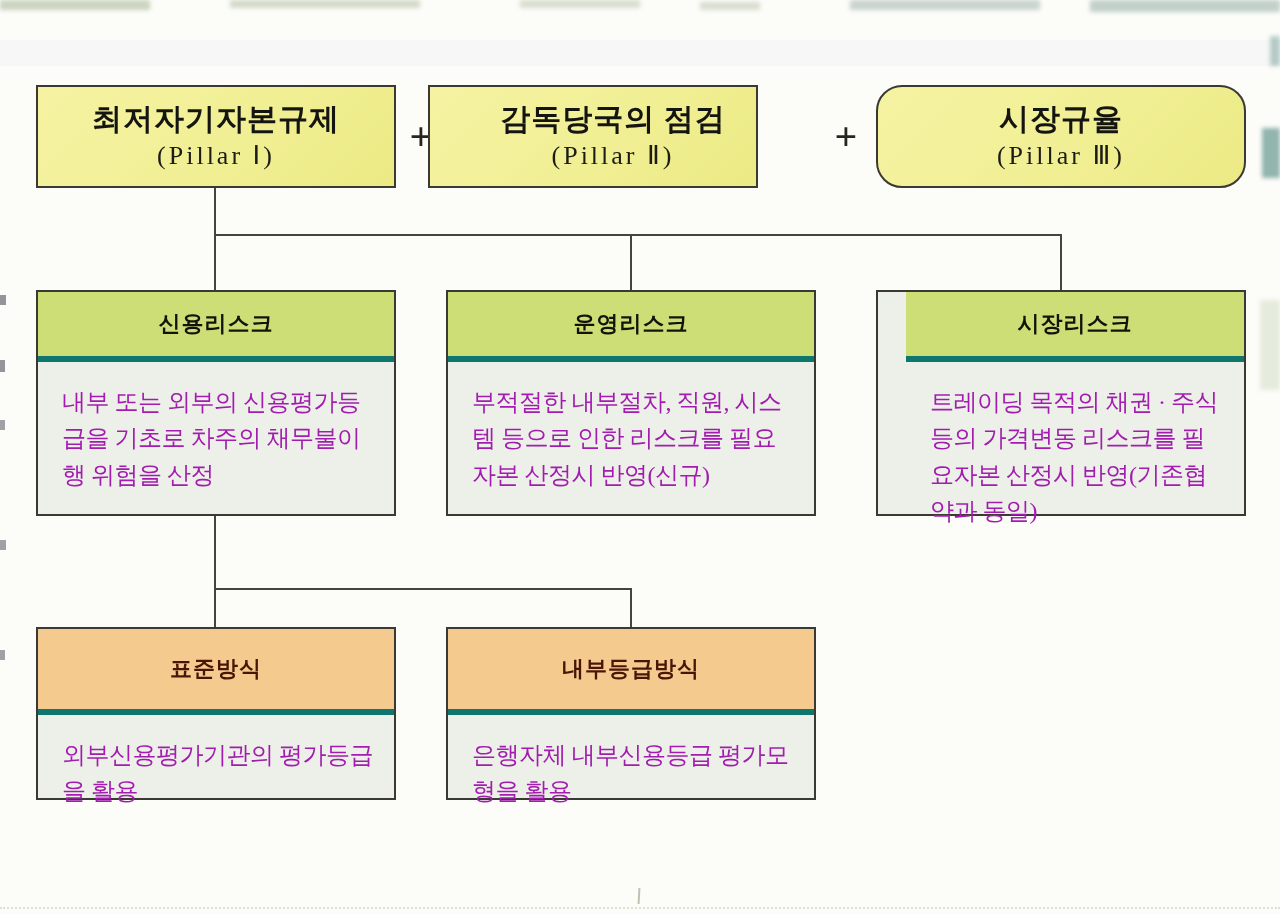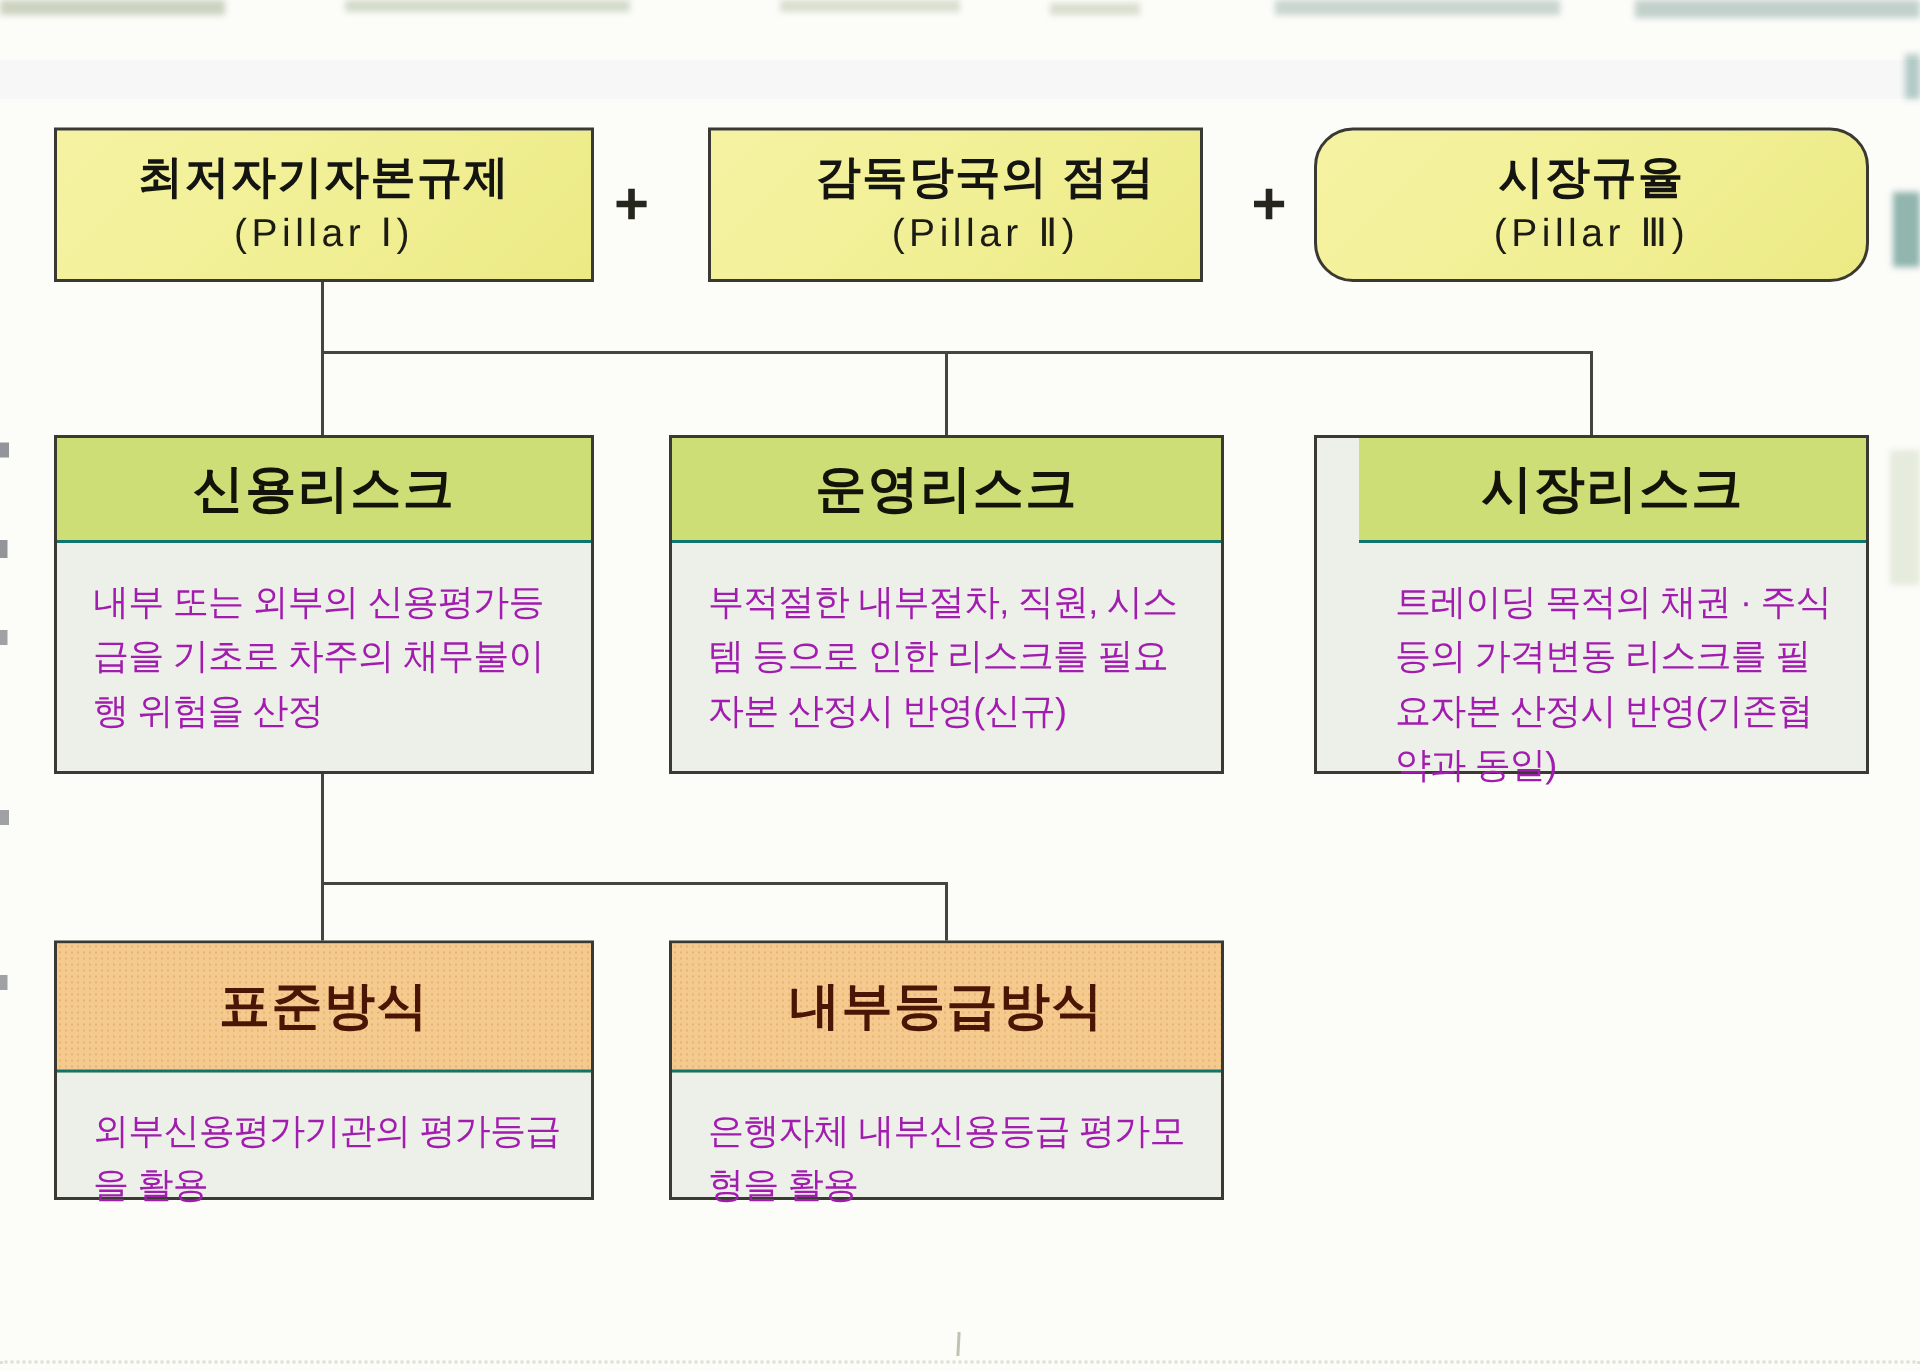--- a/index.html
+++ b/index.html
@@ -1,41 +1,41 @@
 <!DOCTYPE html>
 <html><head>
 <meta charset="utf-8">
 <style>
   html,body{margin:0;padding:0;background:#d9d9d9;}
   .canvas{
     position:relative;width:1280px;height:914px;overflow:hidden;
     background:#fcfcf9;
-    font-family:Liberation Sans, sans-serif;
+    font-family:Liberation Serif, serif;
     color:#141410;
   }
   
   .box{position:absolute;box-sizing:border-box;border:2px solid #3a3a32;}
   .pillar{
     top:85px;height:103px;
     background:linear-gradient(135deg,#f5f3a2 0%,#f1ef94 55%,#ebea84 100%);
     display:flex;flex-direction:column;align-items:center;justify-content:center;
   }
   .pillar-title{font-size:30px;font-weight:bold;letter-spacing:1px;line-height:1.15;}
   .pillar-subtitle{font-size:26px;letter-spacing:3px;margin-top:3px;color:#1c1c14;}
   .plus{
     position:absolute;top:85px;height:103px;display:flex;align-items:center;justify-content:center;
     font-size:40px;color:#26261f;font-weight:bold;
   }
   .panelbox{background:#edf0e8;display:flex;flex-direction:column;}
   .risk{top:290px;height:226px;}
   .approach{top:627px;height:173px;}
   .box-head{
-    box-sizing:border-box;border-bottom:2px solid #0f766e;
+    box-sizing:border-box;border-bottom:6px solid #0f766e;
     display:flex;align-items:center;justify-content:center;
-    font-size:34px;font-weight:bold;letter-spacing:1px;flex:0 0 auto;
+    font-size:22px;font-weight:bold;letter-spacing:1px;flex:0 0 auto;
   }
   .risk .box-head{height:70px;background:#cede76;color:#131309;}
   .approach .box-head{
     height:86px;color:#4a1505;
     background-color:#f5ca8e;
     background-image:radial-gradient(rgba(222,160,92,.55) 22%,rgba(0,0,0,0) 24%);
     background-size:4px 4px;
   }
   .box-body{
     padding:22px 16px 0 24px;font-size:24px;line-height:1.52;
@@ -77,21 +77,21 @@
   <div class="line" style="left:1060px;top:235px;width:2px;height:56px;"></div>
   <div class="line" style="left:214px;top:515px;width:2px;height:113px;"></div>
   <div class="line" style="left:214px;top:588px;width:418px;height:2px;"></div>
   <div class="line" style="left:630px;top:589px;width:2px;height:39px;"></div>
 
   <div class="box pillar" style="left:36px;width:360px;">
     <div class="pillar-title">최저자기자본규제</div>
     <div class="pillar-subtitle">(Pillar Ⅰ)</div>
   </div>
   <div class="plus" style="left:396px;width:50px;">+</div>
-  <div class="box pillar" style="left:472px;width:330px;padding-left:40px;">
+  <div class="box pillar" style="left:428px;width:330px;padding-left:40px;">
     <div class="pillar-title">감독당국의 점검</div>
     <div class="pillar-subtitle">(Pillar Ⅱ)</div>
   </div>
   <div class="plus" style="left:816px;width:60px;">+</div>
   <div class="box pillar" style="left:876px;width:370px;border-radius:26px;">
     <div class="pillar-title">시장규율</div>
     <div class="pillar-subtitle">(Pillar Ⅲ)</div>
   </div>
 
   <div class="box panelbox risk" style="left:36px;width:360px;">

